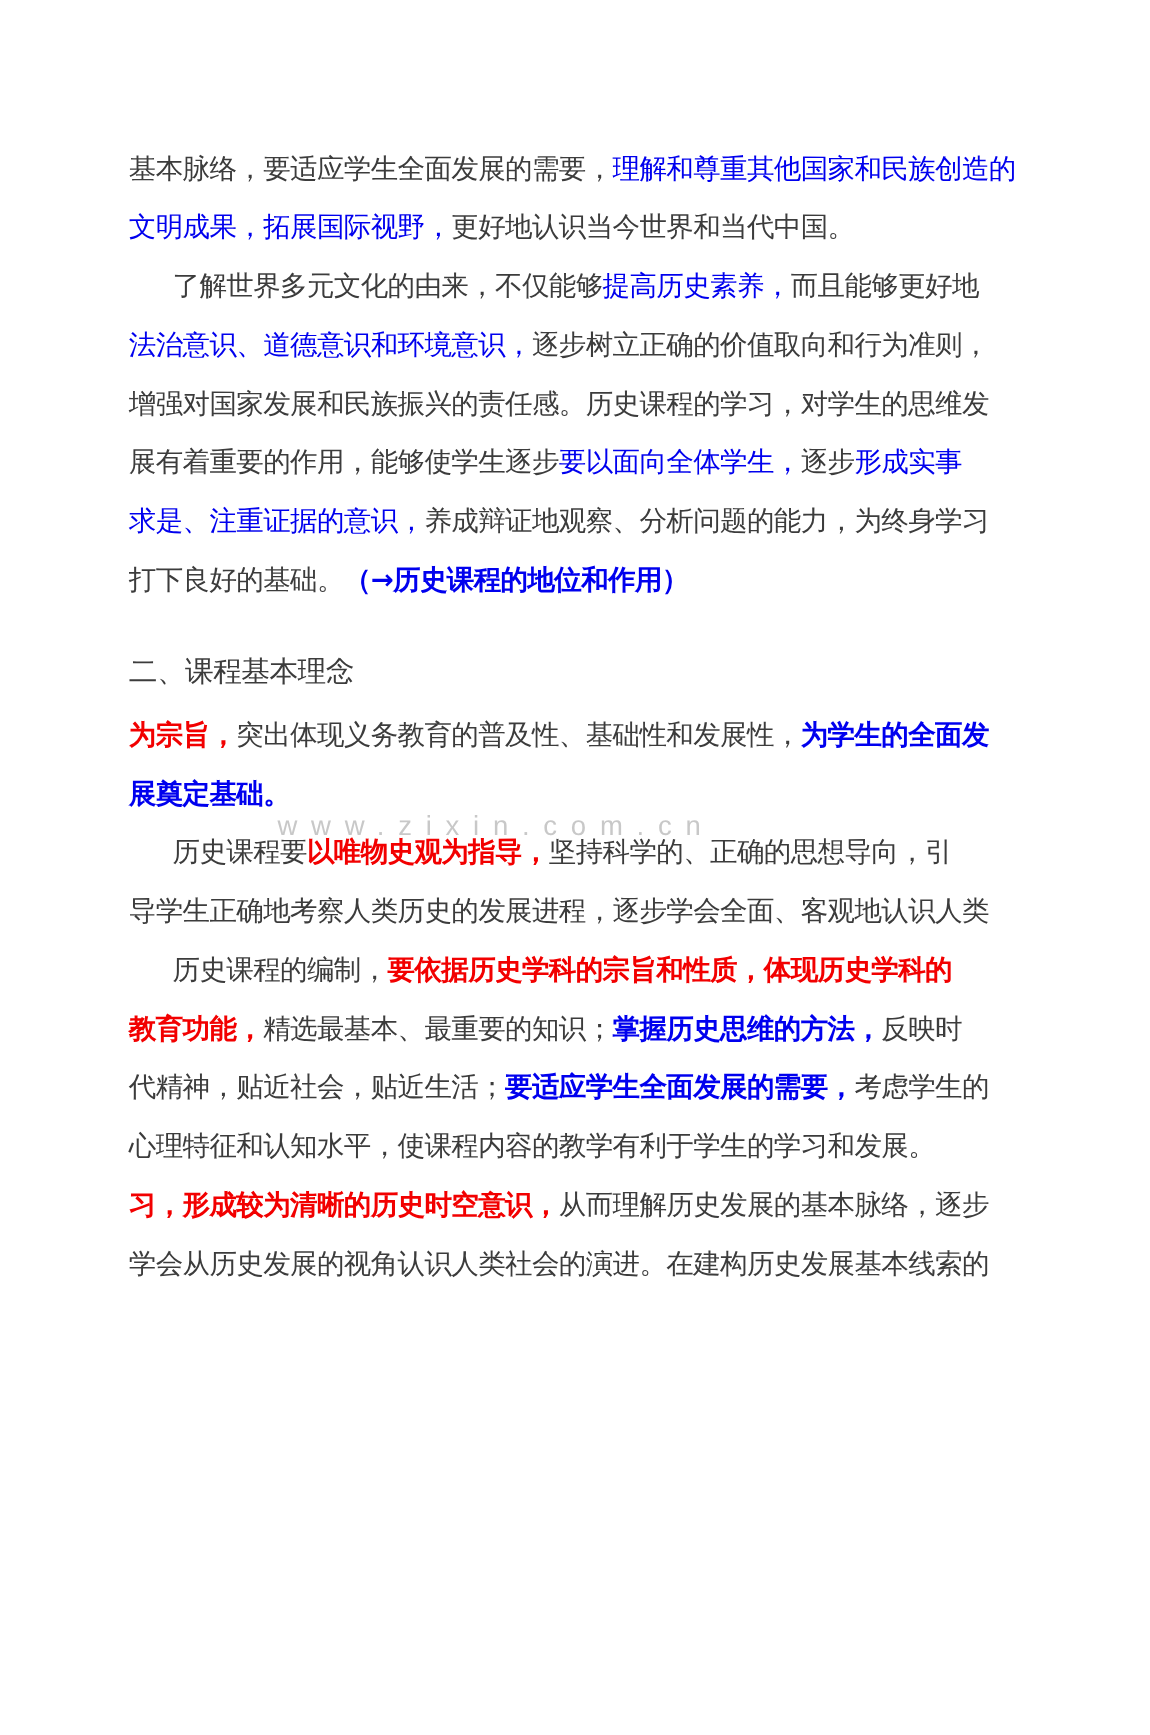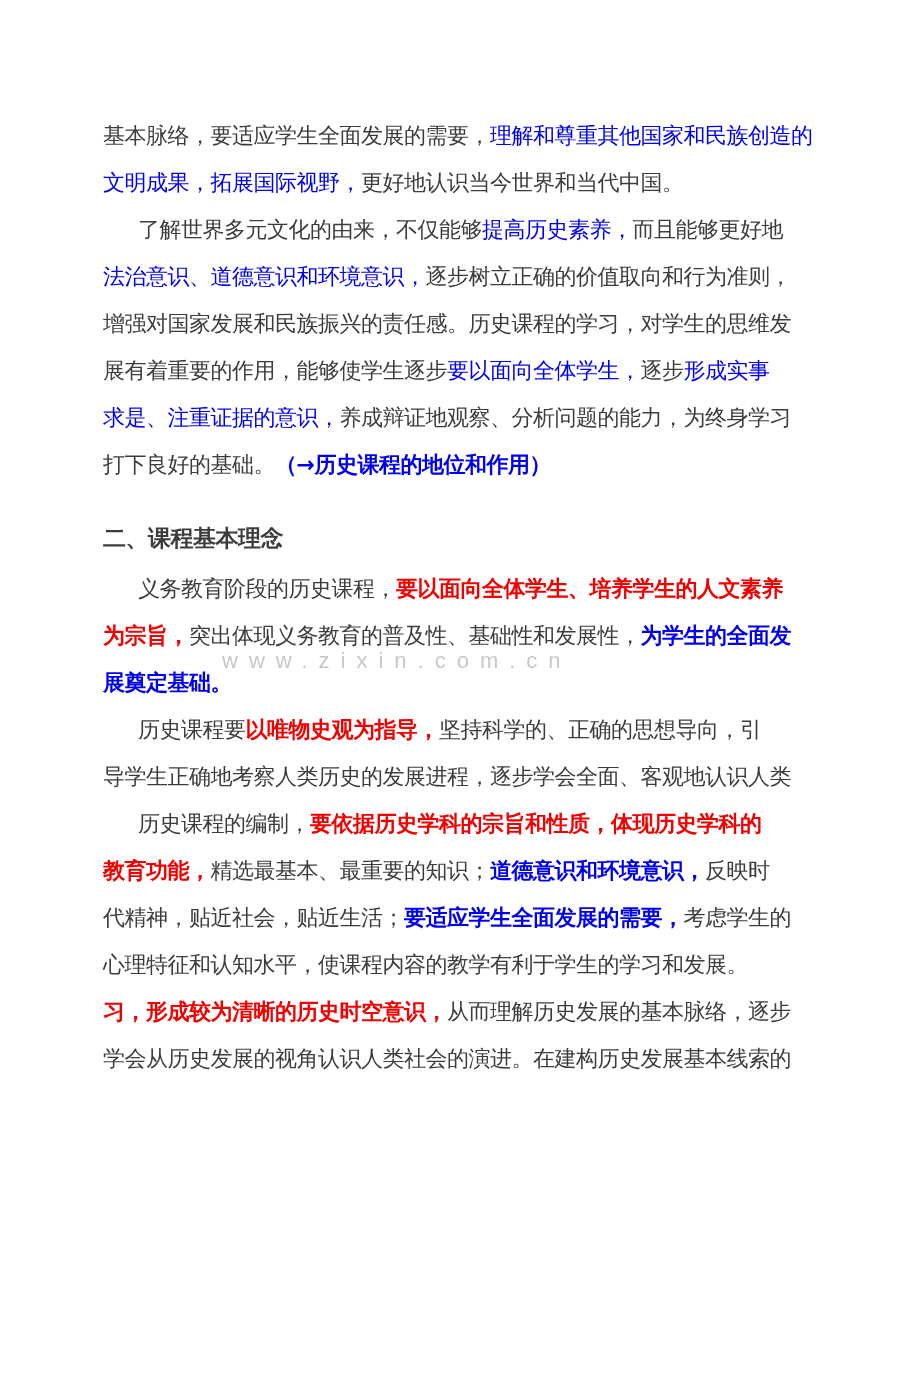--- a/index.html
+++ b/index.html
@@ -38,21 +38,21 @@
     white-space:nowrap;
     color:var(--c-body,#3c3c3c);
   }
   .line.indent{padding-left:35px;}
   .heading{
     height:47px;
     line-height:47px;
     margin-top:27px;
     margin-bottom:3px;
     font-size:23px;
-    font-weight:bold;
+    font-weight:normal;
     letter-spacing:-0.5px;
     color:var(--c-body,#3c3c3c);
     white-space:nowrap;
   }
   .r-body{color:var(--c-body,#3c3c3c);font-weight:normal;}
   .r-blue{color:var(--c-blue,#0000ee);font-weight:normal;}
   .r-blue-bold{color:var(--c-blue,#0000ee);font-weight:bold;}
   .r-red{color:var(--c-red,#f20000);font-weight:bold;}
 </style>
 </head>
@@ -68,31 +68,30 @@
       <div>
         <div class="line indent"><span class="r-body">了解世界多元文化的由来，不仅能够</span><span class="r-blue">提高历史素养，</span><span class="r-body">而且能够更好地</span></div>
         <div class="line"><span class="r-blue">法治意识、道德意识和环境意识，</span><span class="r-body">逐步树立正确的价值取向和行为准则，</span></div>
         <div class="line"><span class="r-body">增强对国家发展和民族振兴的责任感。历史课程的学习，对学生的思维发</span></div>
         <div class="line"><span class="r-body">展有着重要的作用，能够使学生逐步</span><span class="r-blue">要以面向全体学生，</span><span class="r-body">逐步</span><span class="r-blue">形成实事</span></div>
         <div class="line"><span class="r-blue">求是、注重证据的意识，</span><span class="r-body">养成辩证地观察、分析问题的能力，为终身学习</span></div>
         <div class="line"><span class="r-body">打下良好的基础。</span><span class="r-blue-bold">（→历史课程的地位和作用）</span></div>
       </div>
       <div class="heading">二、课程基本理念</div>
       <div>
-        <div class="line indent"><span class="r-body">义务教育阶段的历史课程，</span><span class="r-red">要以面向全体学生、培养学生的人文素养</span></div>
         <div class="line"><span class="r-red">为宗旨，</span><span class="r-body">突出体现义务教育的普及性、基础性和发展性，</span><span class="r-blue-bold">为学生的全面发</span></div>
         <div class="line"><span class="r-blue-bold">展奠定基础。</span></div>
       </div>
       <div>
         <div class="line indent"><span class="r-body">历史课程要</span><span class="r-red">以唯物史观为指导，</span><span class="r-body">坚持科学的、正确的思想导向，引</span></div>
         <div class="line"><span class="r-body">导学生正确地考察人类历史的发展进程，逐步学会全面、客观地认识人类</span></div>
       </div>
       <div>
         <div class="line indent"><span class="r-body">历史课程的编制，</span><span class="r-red">要依据历史学科的宗旨和性质，体现历史学科的</span></div>
-        <div class="line"><span class="r-red">教育功能，</span><span class="r-body">精选最基本、最重要的知识；</span><span class="r-blue-bold">道德意识和环境意识，</span><span class="r-body">反映时</span></div>
+        <div class="line"><span class="r-red">教育功能，</span><span class="r-body">精选最基本、最重要的知识；</span><span class="r-blue-bold">掌握历史思维的方法，</span><span class="r-body">反映时</span></div>
         <div class="line"><span class="r-body">代精神，贴近社会，贴近生活；</span><span class="r-blue-bold">要适应学生全面发展的需要，</span><span class="r-body">考虑学生的</span></div>
         <div class="line"><span class="r-body">心理特征和认知水平，使课程内容的教学有利于学生的学习和发展。</span></div>
       </div>
       <div>
         <div class="line"><span class="r-red">习，形成较为清晰的历史时空意识，</span><span class="r-body">从而理解历史发展的基本脉络，逐步</span></div>
         <div class="line"><span class="r-body">学会从历史发展的视角认识人类社会的演进。在建构历史发展基本线索的</span></div>
       </div>
     </div>
 </div>
 

